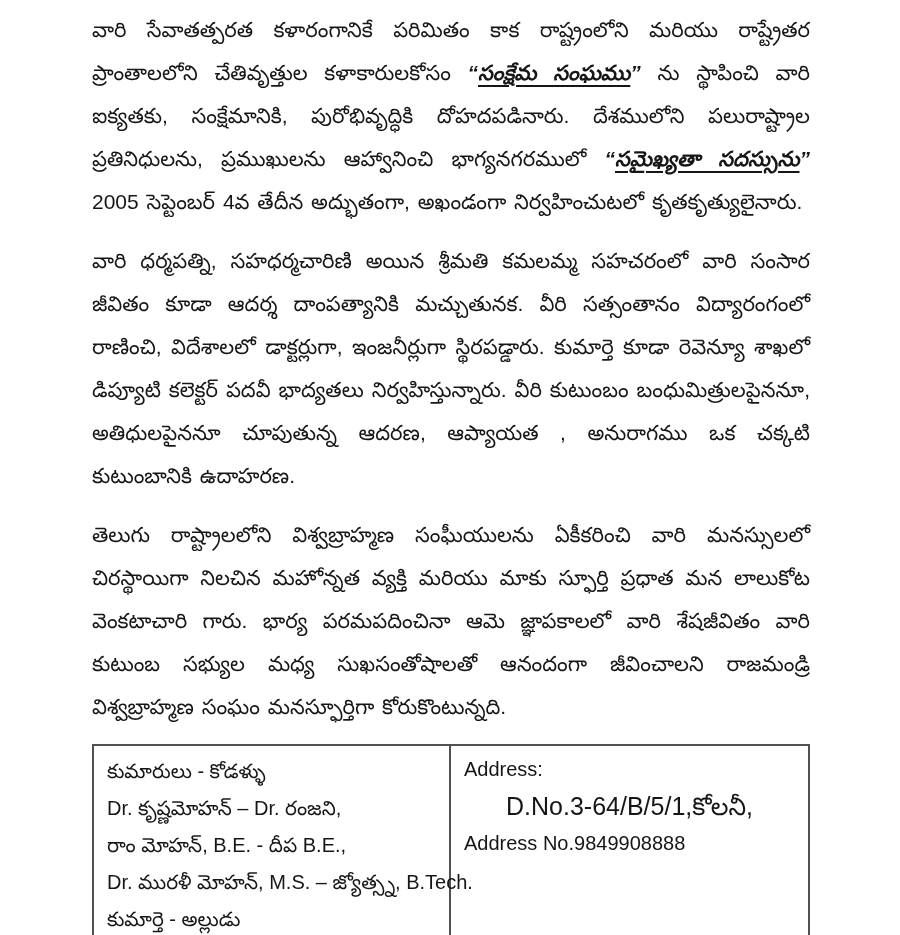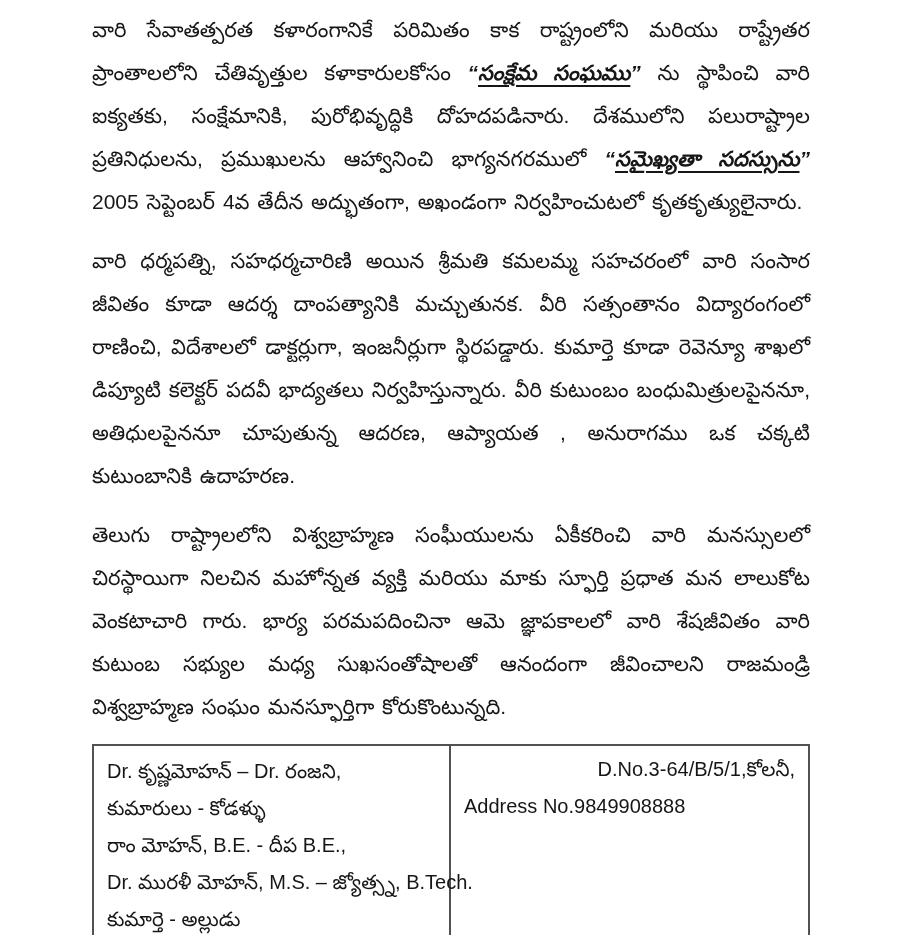--- a/index.html
+++ b/index.html
@@ -55,48 +55,49 @@
     padding: 5px 13px 8px 13px;
   }
   .tline {
     font-size: 20px;
     line-height: 37px;
     color: #161616;
     white-space: nowrap;
   }
   .addr-line1 {
     display: flex;
-    justify-content: flex-end;
-    font-size: 20px;
+    justify-content: center;
+    font-size: 25px;
     line-height: 37px;
     color: #161616;
   }
 </style>
 </head>
 <body>
 
 <div class="page">
   <div class="content">
 
     <p class="para"><span>వారి సేవాతత్పరత కళారంగానికే పరిమితం కాక రాష్ట్రంలోని మరియు రాష్ట్రేతర ప్రాంతాలలోని చేతివృత్తుల కళాకారులకోసం </span><span class="quote">“</span><span class="emph">సంక్షేమ సంఘము</span><span class="quote">”</span><span> ను స్థాపించి వారి ఐక్యతకు, సంక్షేమానికి, పురోభివృద్ధికి దోహదపడినారు.  దేశములోని పలురాష్ట్రాల ప్రతినిధులను, ప్రముఖులను ఆహ్వానించి భాగ్యనగరములో </span><span class="quote">“</span><span class="emph">సమైఖ్యతా సదస్సును</span><span class="quote">”</span><span> 2005 సెప్టెంబర్ 4వ తేదీన అద్భుతంగా, అఖండంగా నిర్వహించుటలో కృతకృత్యులైనారు.</span></p>
 
     <p class="para">వారి ధర్మపత్ని, సహధర్మచారిణి అయిన శ్రీమతి కమలమ్మ సహచరంలో వారి సంసార జీవితం కూడా ఆదర్శ దాంపత్యానికి మచ్చుతునక.  వీరి సత్సంతానం విద్యారంగంలో రాణించి, విదేశాలలో డాక్టర్లుగా, ఇంజనీర్లుగా స్థిరపడ్డారు.  కుమార్తె కూడా రెవెన్యూ శాఖలో డిప్యూటి కలెక్టర్ పదవీ భాద్యతలు నిర్వహిస్తున్నారు.  వీరి కుటుంబం బంధుమిత్రులపైననూ, అతిధులపైననూ చూపుతున్న ఆదరణ, ఆప్యాయత , అనురాగము ఒక చక్కటి కుటుంబానికి ఉదాహరణ.</p>
 
     <p class="para">తెలుగు రాష్ట్రాలలోని విశ్వబ్రాహ్మణ సంఘీయులను ఏకీకరించి వారి మనస్సులలో చిరస్థాయిగా నిలచిన మహోన్నత వ్యక్తి మరియు మాకు స్ఫూర్తి ప్రధాత మన లాలుకోట వెంకటాచారి గారు.  భార్య పరమపదించినా ఆమె జ్ఞాపకాలలో వారి శేషజీవితం వారి కుటుంబ సభ్యుల మధ్య సుఖసంతోషాలతో ఆనందంగా జీవించాలని రాజమండ్రి విశ్వబ్రాహ్మణ సంఘం మనస్ఫూర్తిగా కోరుకొంటున్నది.</p>
 
     <div class="info-table">
       <div class="cell-family">
+        <div class="tline">కుమారులు - కోడళ్ళు</div>
         <div class="tline">Dr. కృష్ణమోహన్ – Dr. రంజని,</div>
-        <div class="tline">కుమారులు - కోడళ్ళు</div>
         <div class="tline">రాం మోహన్, B.E. -  దీప B.E.,</div>
         <div class="tline">Dr. మురళీ మోహన్, M.S. – జ్యోత్స్న, B.Tech.</div>
         <div class="tline">కుమార్తె  -  అల్లుడు</div>
 
       </div>
       <div class="cell-address">
+        <div class="tline">Address:</div>
         <div class="addr-line1">
           <span>D.No.3-64/B/5/1,</span>
           <span>కోలనీ,</span>
         </div>
         <div class="tline">Address No.9849908888</div>
       </div>
     </div>
 
   </div>
 </div>

